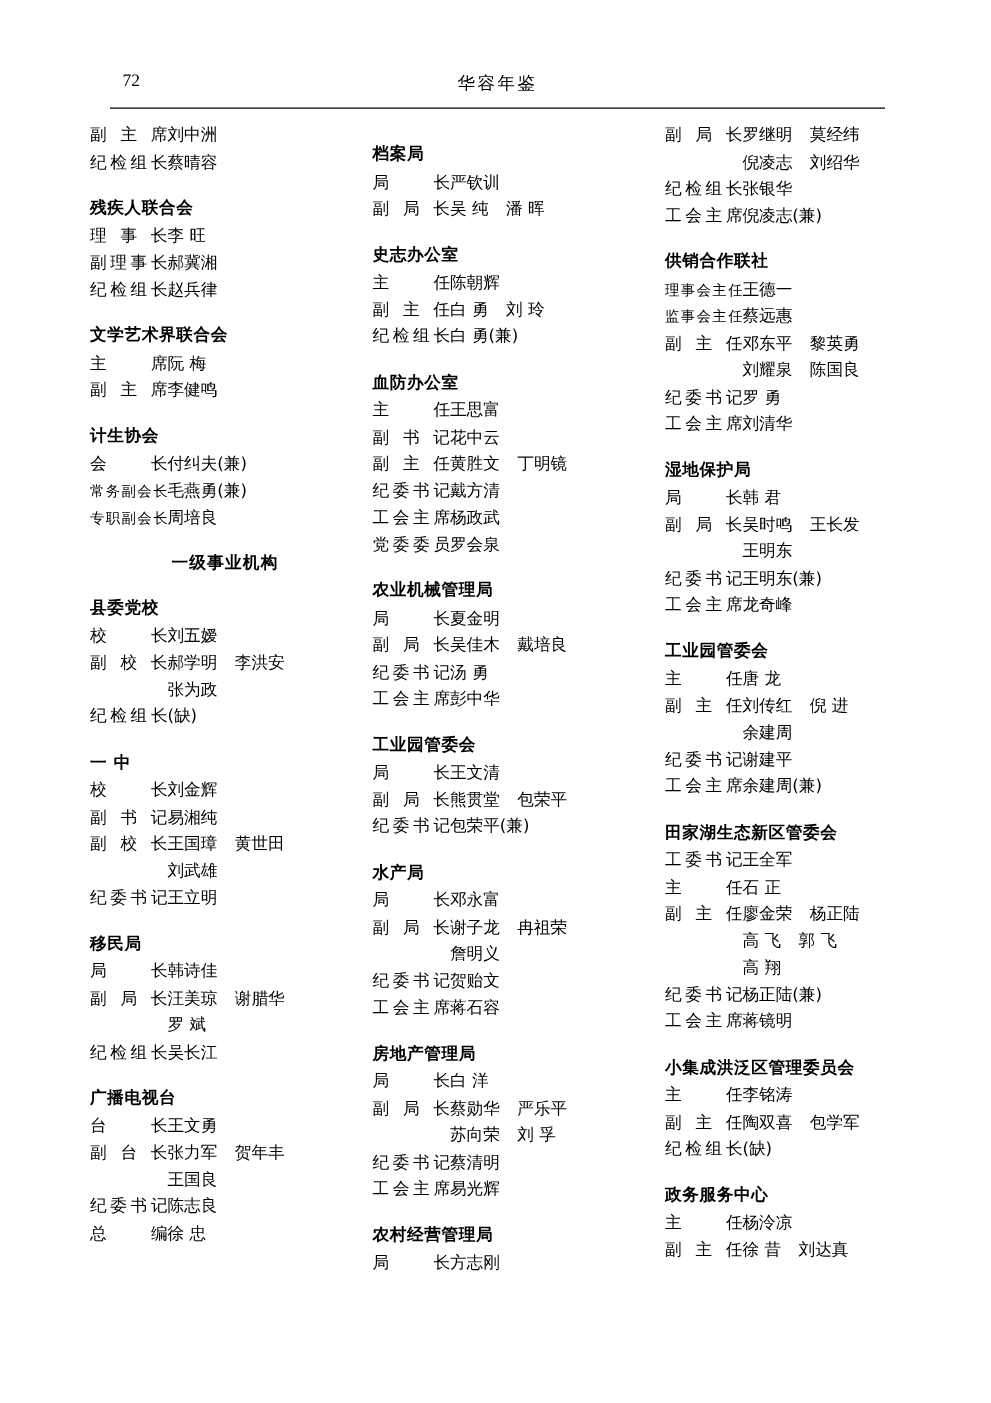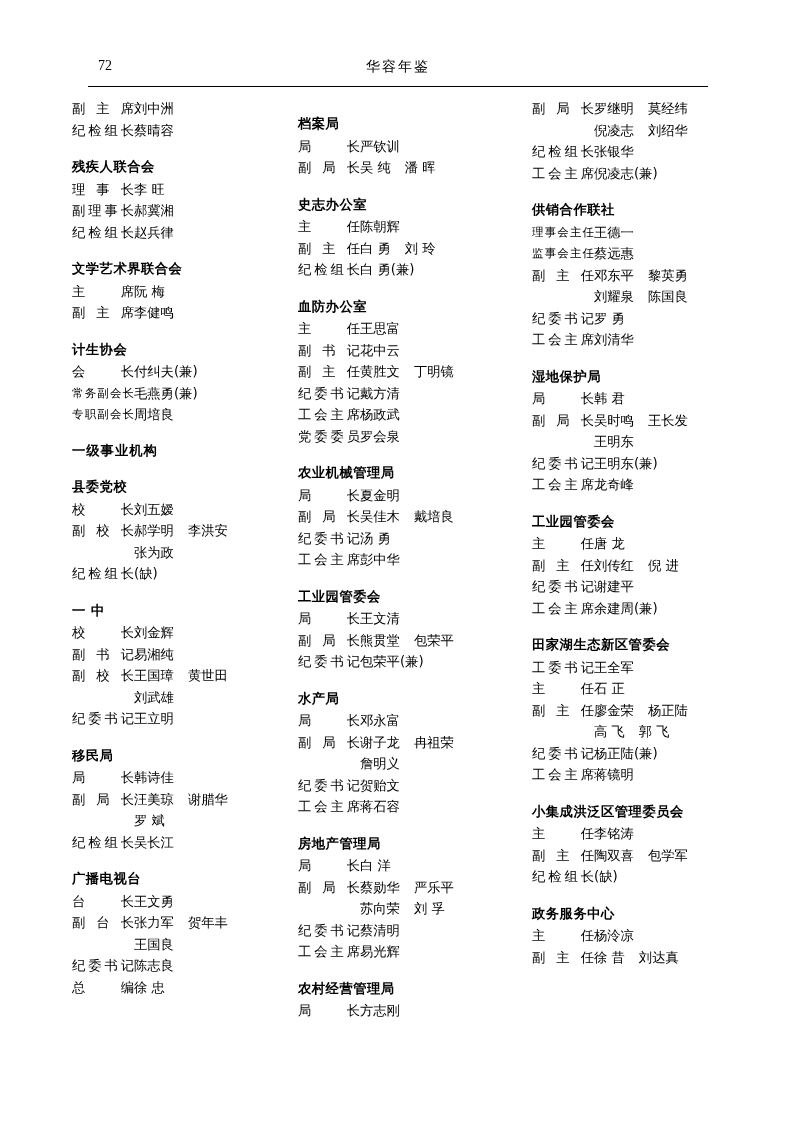--- a/index.html
+++ b/index.html
@@ -78,20 +78,21 @@
   .block { margin-bottom: 9px; }
 
   .org-title {
     font-weight: bold;
     letter-spacing: 0.5px;
     margin-bottom: 1px;
     margin-top: 15px;
   }
   .section-title {
     font-weight: bold;
+    text-align: center;
     letter-spacing: 1px;
     margin: 14px 0 8px 0;
   }
   .row {
     display: flex;
     flex-direction: row;
     white-space: nowrap;
   }
   .label {
     width: 62px;
@@ -955,20 +956,30 @@
             <div class="label">
               <span>副</span>
               <span>主</span>
               <span>任</span>
             </div>
             <div class="names">
               <span class="nm">刘传红</span>
               <span class="nm">倪  进</span>
             </div>
           </div>
+          <div class="row cont">
+            <div class="label">
+              <span>副</span>
+              <span>局</span>
+              <span>长</span>
+            </div>
+            <div class="names">
+              <span class="nm">余建周</span>
+            </div>
+          </div>
           <div class="row">
             <div class="label">
               <span>纪</span>
               <span>委</span>
               <span>书</span>
               <span>记</span>
             </div>
             <div class="names">
               <span class="nm">谢建平</span>
             </div>
@@ -1020,20 +1031,30 @@
           </div>
           <div class="row cont">
             <div class="label">
               <span>副</span>
               <span>局</span>
               <span>长</span>
             </div>
             <div class="names">
               <span class="nm">高  飞</span>
               <span class="nm">郭  飞</span>
+            </div>
+          </div>
+          <div class="row cont">
+            <div class="label">
+              <span>副</span>
+              <span>局</span>
+              <span>长</span>
+            </div>
+            <div class="names">
+              <span class="nm">高  翔</span>
             </div>
           </div>
           <div class="row">
             <div class="label">
               <span>纪</span>
               <span>委</span>
               <span>书</span>
               <span>记</span>
             </div>
             <div class="names">

